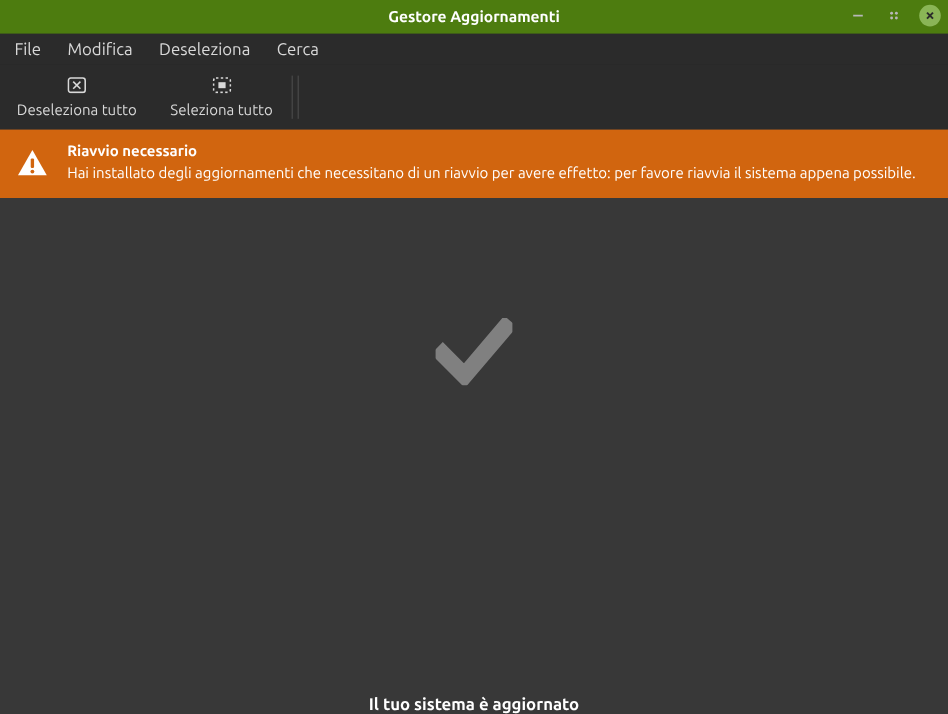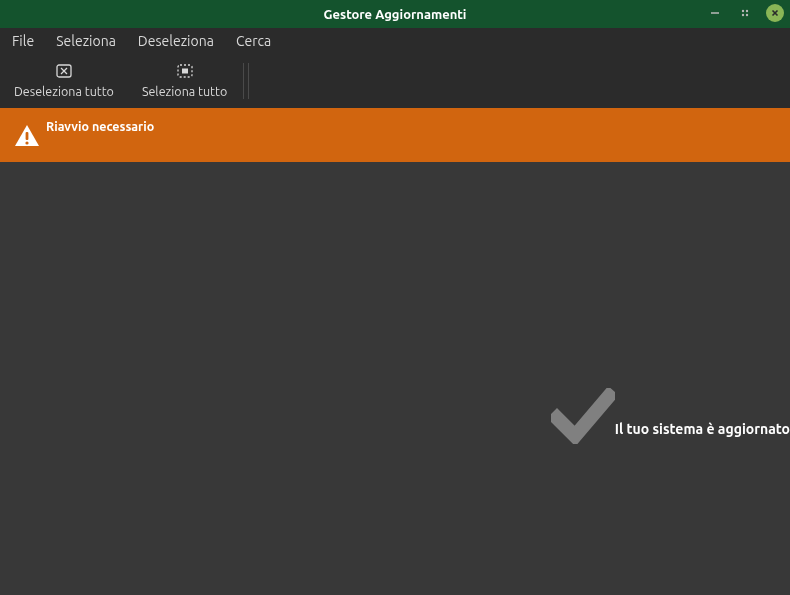--- a/index.html
+++ b/index.html
@@ -11,21 +11,21 @@
       width: 790px;
       height: 595px;
       background: #2b2b2b;
       font-family: "Ubuntu", "Segoe UI", sans-serif;
       color: #d8d8d8;
       overflow: hidden;
       font-size: 13px;
     }
     .titlebar {
       height: 28px;
-      background: #14532d;
+      background: #4d7c0f;
       display: flex;
       align-items: center;
       justify-content: center;
       position: relative;
     }
     .titlebar-title {
       font-weight: bold;
       color: #ffffff;
       font-size: 13px;
     }
@@ -89,41 +89,41 @@
       width: 1px;
       height: 36px;
       background: #4a4a4a;
       margin: 0 2px;
     }
     .banner {
       background: #d1650f;
       display: flex;
       align-items: flex-start;
       padding: 10px 14px 12px 14px;
-      gap: 6px;
+      gap: 16px;
     }
     .banner-icon {
       flex-shrink: 0;
       margin-top: 6px;
     }
     .banner-text {
       color: #ffffff;
       font-size: 12.5px;
       line-height: 1.4;
     }
     .banner-title {
       font-weight: bold;
       display: block;
     }
     .main {
       flex: 1;
       display: flex;
-      flex-direction: row;
-      align-items: center;
-      justify-content: flex-end;
+      flex-direction: column;
+      align-items: center;
+      justify-content: space-between;
       padding-top: 100px;
     }
     .main-check {
       margin-bottom: 24px;
     }
     .main-status {
       color: #ffffff;
       font-weight: bold;
       font-size: 14px;
     }
@@ -163,21 +163,21 @@
         <svg width="10" height="10" viewBox="0 0 10 10">
           <line x1="2.5" y1="2.5" x2="7.5" y2="7.5" stroke="#2b2b2b" stroke-width="1.6"></line>
           <line x1="7.5" y1="2.5" x2="2.5" y2="7.5" stroke="#2b2b2b" stroke-width="1.6"></line>
         </svg>
       </div>
     </div>
   </div>
 
   <div class="menubar">
     <span class="menubar-item">File</span>
-    <span class="menubar-item">Seleziona</span>
+    <span class="menubar-item">Modifica</span>
     <span class="menubar-item">Deseleziona</span>
     <span class="menubar-item">Cerca</span>
   </div>
 
   <div class="toolbar">
     <div class="toolbar-btn">
       <span>
         <svg width="16" height="14" viewBox="0 0 16 14">
           <rect x="1" y="1" width="14" height="12" rx="2" fill="none" stroke="#d8d8d8" stroke-width="1.3"></rect>
           <line x1="5" y1="4" x2="11" y2="10" stroke="#d8d8d8" stroke-width="1.3"></line>
@@ -203,20 +203,21 @@
     <div class="banner">
       <span class="banner-icon">
         <svg width="26" height="24" viewBox="0 0 26 24">
           <path d="M 13 1 L 25 22 L 1 22 Z" fill="#ffffff"></path>
           <rect x="11.6" y="8" width="2.8" height="8" rx="1" fill="#d1650f"></rect>
           <circle cx="13" cy="19" r="1.6" fill="#d1650f"></circle>
         </svg>
       </span>
       <div class="banner-text">
         <span class="banner-title">Riavvio necessario</span>
+        <span>Hai installato degli aggiornamenti che necessitano di un riavvio per avere effetto: per favore riavvia il sistema appena possibile.</span>
       </div>
     </div>
 
     <div class="main">
       <span class="main-check">
         <svg width="64" height="56" viewBox="0 0 64 56">
           <path d="M 6 30 L 24 48 L 58 8" fill="none" stroke="#808080" stroke-width="14" stroke-linecap="square" stroke-linejoin="miter"></path>
         </svg>
       </span>
       <span class="main-status">Il tuo sistema è aggiornato</span>

